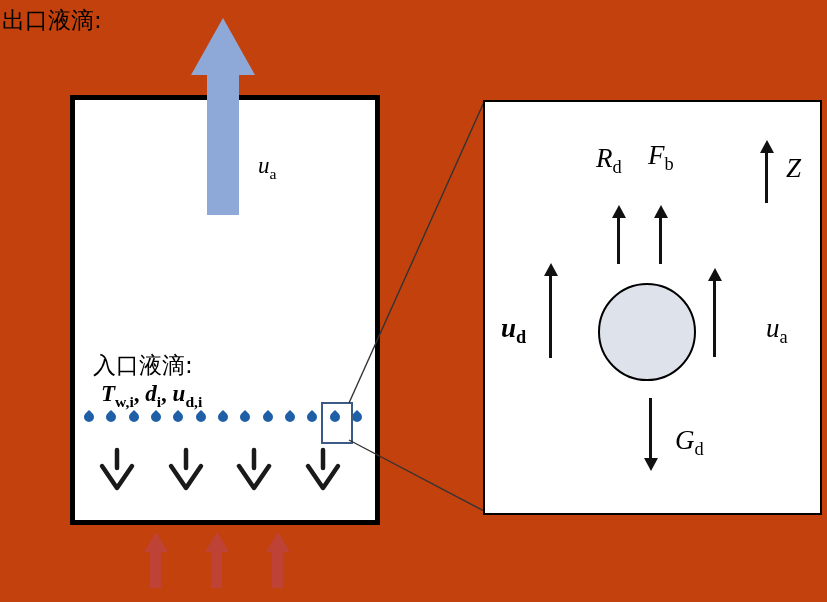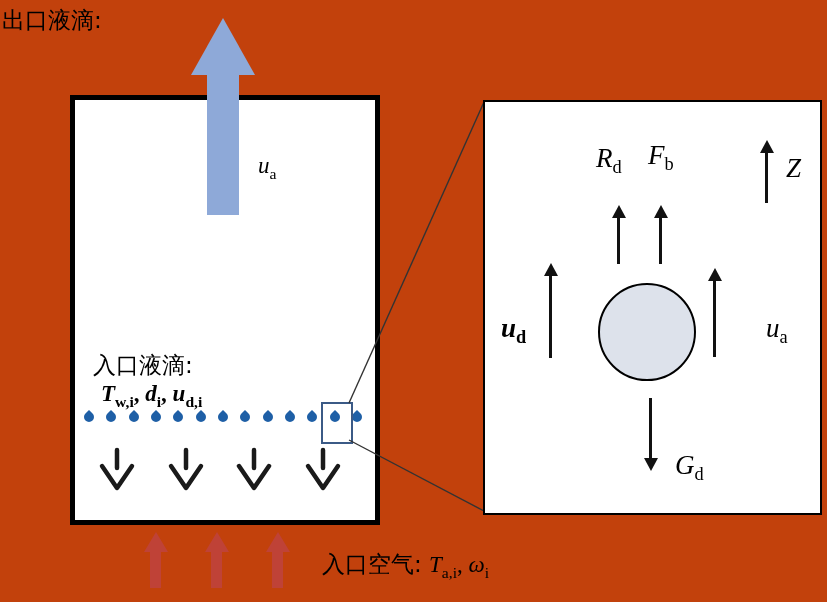--- a/index.html
+++ b/index.html
@@ -120,35 +120,32 @@
     <line x1="349" y1="403" x2="484" y2="102" stroke="#333" stroke-width="1.4"></line>
     <line x1="349" y1="440" x2="484" y2="511" stroke="#333" stroke-width="1.4"></line>
   </svg>
 
   <div>
     <div class="red-shaft" style="left:150px;"></div>
     <div class="red-shaft" style="left:211px;"></div>
     <div class="red-shaft" style="left:272px;"></div>
   </div>
 
-  <div class="abs" style="left:322px;top:550px;">
-    <span class="cn">入口空气: </span><span class="math"><i>T</i><sub>a,i</sub><span>, </span><i>ω</i><sub>i</sub></span>
-  </div>
 
   <div class="detail-box"></div>
 
   <div class="droplet-circle"></div>
 
   <div class="ar ar-up" style="left:617px;top:218px;height:46px;"></div>
   <div class="ar ar-up" style="left:659px;top:218px;height:46px;"></div>
   <div class="ar ar-up" style="left:765px;top:153px;height:50px;"></div>
   <div class="ar ar-up" style="left:549px;top:276px;height:82px;"></div>
   <div class="ar ar-up" style="left:713px;top:281px;height:76px;"></div>
   <div class="ar ar-down" style="left:649px;top:398px;height:60px;"></div>
 
   <div class="abs math detail-label" style="left:596px;top:142px;"><i>R</i><sub>d</sub></div>
   <div class="abs math detail-label" style="left:648px;top:139px;text-align:center;"><i>F</i><sub>b</sub></div>
   <div class="abs math detail-label" style="left:786px;top:152px;"><i>Z</i><sub></sub></div>
   <div class="abs math detail-label" style="left:501px;top:312px;font-weight:bold;"><i>u</i><sub>d</sub></div>
   <div class="abs math detail-label" style="left:766px;top:312px;"><i>u</i><sub>a</sub></div>
-  <div class="abs math detail-label" style="left:675px;top:424px;margin-top:25px;"><i>G</i><sub>d</sub></div>
+  <div class="abs math detail-label" style="left:675px;top:424px;"><i>G</i><sub>d</sub></div>
 
 </div>
 
 </body></html>

